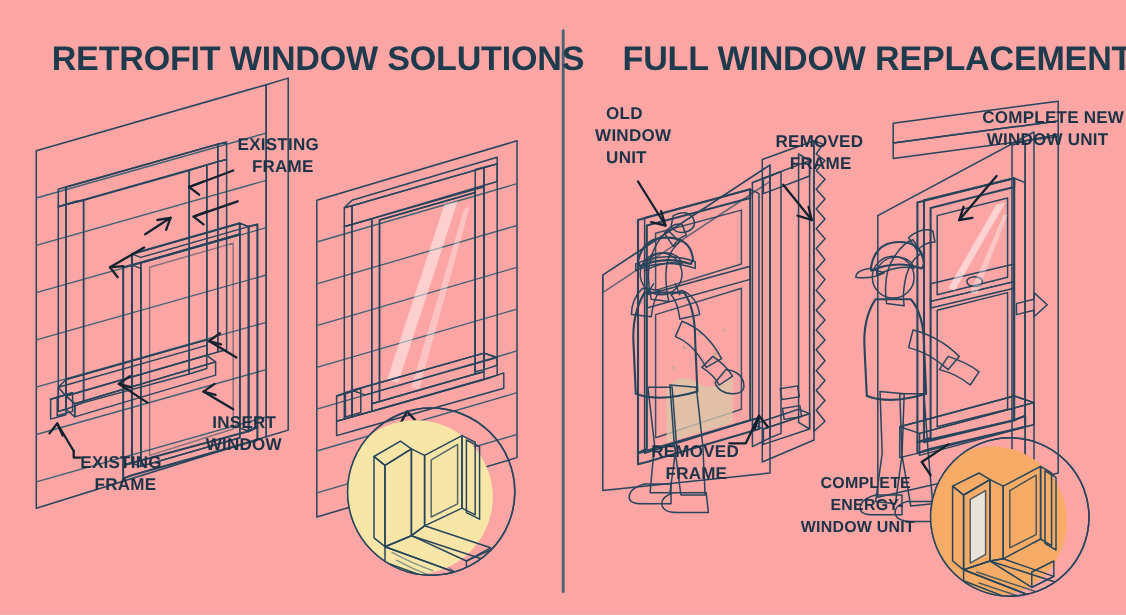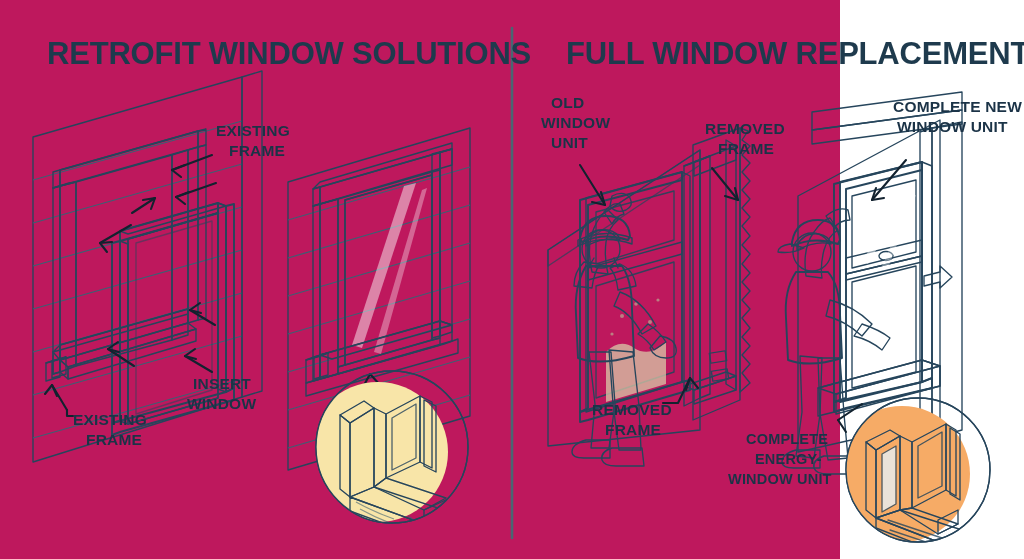--- a/index.html
+++ b/index.html
@@ -1,21 +1,21 @@
 <!DOCTYPE html>
 <html><head>
 <meta charset="utf-8">
 <style>
   html,body{margin:0;padding:0;background:#ffffff;}
   body{
     width:1024px;height:559px;overflow:hidden;
     font-family:"Liberation Sans","DejaVu Sans",sans-serif;
     background:#ffffff;
   }
-  #stage{position:relative;width:840px;height:559px;background:#be185d;}
+  #stage{position:relative;width:1024px;height:559px;background:#fca5a5;}
   svg.layer{position:absolute;left:0;top:0;width:1024px;height:559px;}
 
   .ttl{
     font-family:"Liberation Sans","DejaVu Sans",sans-serif;
     font-weight:bold;
     font-size:31px;
     letter-spacing:-0.2px;
     fill:#1e3a4d;
   }
   .lbl{

